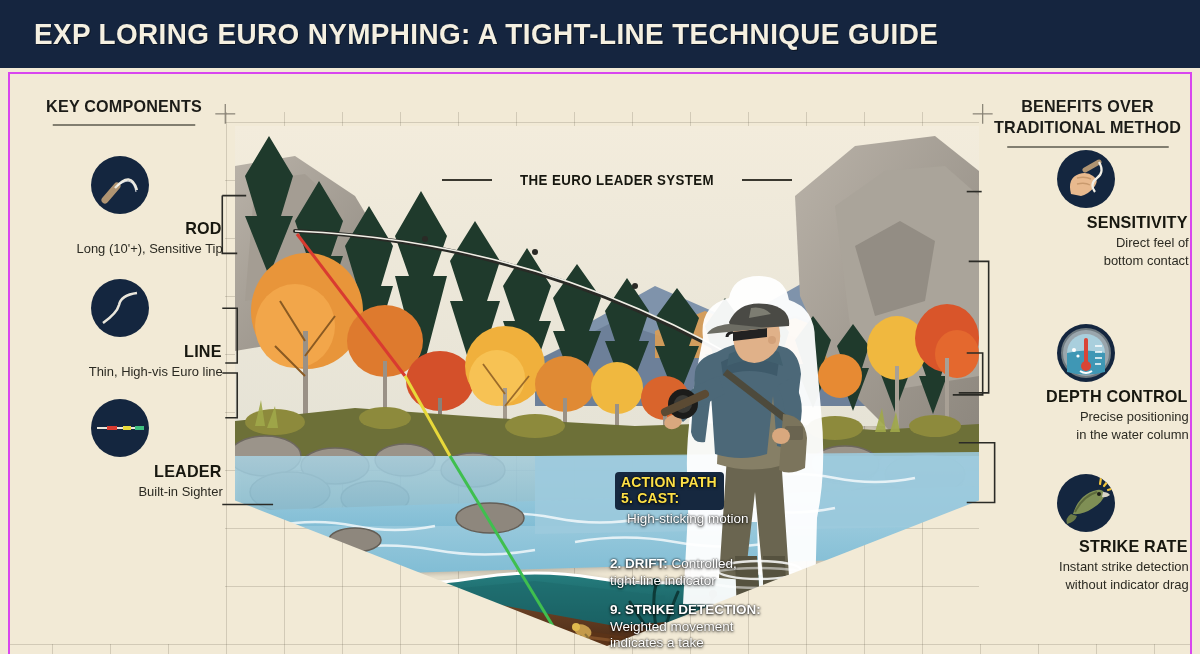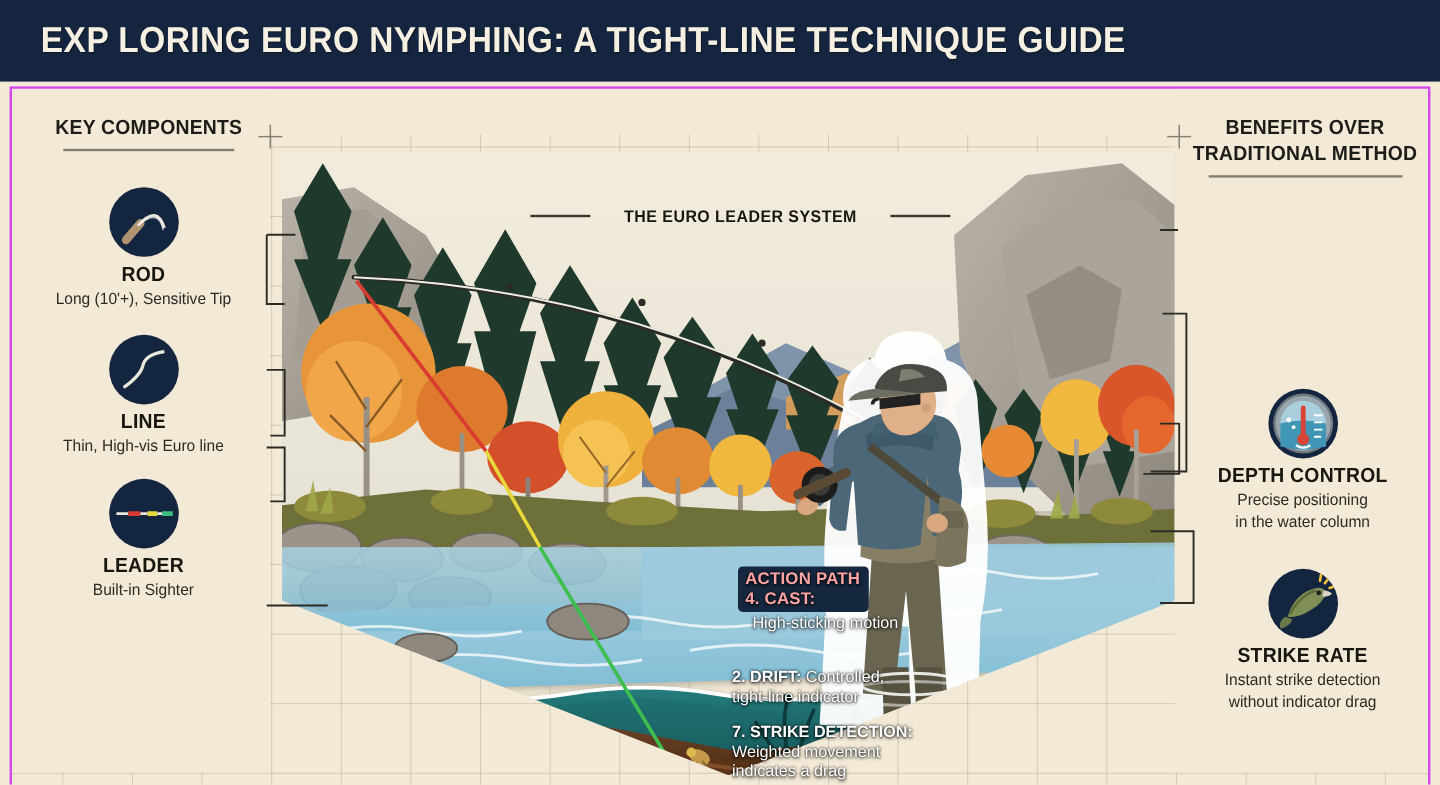--- a/index.html
+++ b/index.html
@@ -70,21 +70,21 @@
     position:absolute; left:432px; top:98px; width:350px;
     display:flex; align-items:center; gap:23px;
   }
   .center-cap .line { flex:1; height:2px; background:#3a382f; }
   .center-cap .txt {
     font-size:14px; font-weight:bold; color:#17170f;
     letter-spacing:.4px; white-space:nowrap; transform:scaleX(.95);
   }
 
   
-  .side-item { position:absolute; width:215px; text-align:center; }
+  .side-item { position:absolute; width:215px; text-align:right; }
   .side-item .disc {
     width:58px; height:58px; border-radius:50%;
     background:#14263f; margin:0 auto 6px;
     display:flex; align-items:center; justify-content:center;
     position:relative; overflow:hidden;
   }
   .side-item .title {
     font-size:17px; font-weight:bold; color:#17170f;
     letter-spacing:.2px; line-height:1.1; transform:scaleX(.95);
   }
@@ -105,21 +105,21 @@
   }
   .illus svg { display:block; width:100%; height:100%; }
 
   
   .callout {
     position:absolute; color:#ffffff;
     text-shadow:0 1px 3px rgba(0,0,0,.85), 0 0 2px rgba(0,0,0,.9);
   }
   #callout-action { left:605px; top:398px; width:200px; }
   .action-chip {
-    display:inline-block; background:#16283f; color:#fca5a5;
+    display:inline-block; background:#16283f; color:#fde047;
     font-size:14px; font-weight:bold; line-height:1.12;
     padding:3px 7px 4px 6px; border-radius:4px; letter-spacing:.2px;
   }
   .action-sub { font-size:13.5px; margin:1px 0 0 12px; font-weight:400; }
   #callout-drift { left:600px; top:482px; width:215px; font-size:13.5px; line-height:1.24; }
   #callout-strike { left:600px; top:528px; width:215px; font-size:13.5px; line-height:1.24; }
   .callout b { font-weight:bold;margin-top:12px; }
 </style>
 </head>
 <body>
@@ -452,20 +452,34 @@
           <path d="M32 29 L40 29" stroke="#e8d93a" stroke-width="4"></path>
           <path d="M40 29 L44 29" stroke="#eae7dc" stroke-width="2.2"></path>
           <path d="M44 29 L53 29" stroke="#3fbf7f" stroke-width="4"></path>
         </svg>
       </div>
       <div class="title">LEADER</div>
       <div class="desc">Built-in Sighter</div>
     </div>
 
 
+    <div class="side-item" style="left:968px; top:76px;">
+      <div class="disc">
+        <svg width="58" height="58" viewBox="0 0 58 58">
+          <path d="M14 44 q-4 -16 8 -20 q8 -3 14 2 q6 4 2 10 q-6 8 -14 10 z" fill="#e8b98e"></path>
+          <path d="M20 28 q8 -2 14 1" stroke="#c99a6e" stroke-width="1.4" fill="none"></path>
+          <path d="M20 34 q8 -2 13 1" stroke="#c99a6e" stroke-width="1.4" fill="none"></path>
+          <path d="M28 20 L42 12" stroke="#b09472" stroke-width="5" stroke-linecap="round"></path>
+          <path d="M42 12 q6 10 -2 16 q-8 6 -2 14" stroke="#f2efe6" stroke-width="2.2" fill="none"></path>
+        </svg>
+      </div>
+      <div class="title">SENSITIVITY</div>
+      <div class="desc">Direct feel of</div>
+      <div class="desc">bottom contact</div>
+    </div>
 
     <div class="side-item" style="left:968px; top:250px;">
       <div class="disc">
         <svg width="58" height="58" viewBox="0 0 58 58">
           <circle cx="29" cy="29" r="24" fill="#9aa6ad" stroke="#6f7a80" stroke-width="2"></circle>
           <circle cx="29" cy="29" r="19" fill="#a9cfdd"></circle>
           <path d="M10 29 q19 -5 38 0 l0 19 q-19 5 -38 0 z" fill="#3f97b5"></path>
           <rect x="27" y="14" width="4" height="26" rx="2" fill="#d94436"></rect>
           <circle cx="29" cy="42" r="5" fill="#d94436"></circle>
           <g stroke="#ffffff" stroke-width="1.6">
@@ -502,30 +516,30 @@
         </svg>
       </div>
       <div class="title">STRIKE RATE</div>
       <div class="desc">Instant strike detection</div>
       <div class="desc">without indicator drag</div>
     </div>
 
     <div class="callout" id="callout-action">
       <span class="action-chip">
         <span>ACTION PATH</span><br>
-        <span>4. CAST:</span>
+        <span>5. CAST:</span>
       </span>
       <div class="action-sub">High-sticking motion</div>
     </div>
 
     <div class="callout" id="callout-drift">
       <b>2. DRIFT:</b><span> Controlled,</span><br>
       <span>tight-line indicator</span>
     </div>
 
     <div class="callout" id="callout-strike">
-      <b>7. STRIKE DETECTION:</b><br>
+      <b>9. STRIKE DETECTION:</b><br>
       <span>Weighted movement</span><br>
-      <span> indicates a drag</span>
+      <span> indicates a take</span>
     </div>
 
   </div>
 </div>
 
 </body></html>

